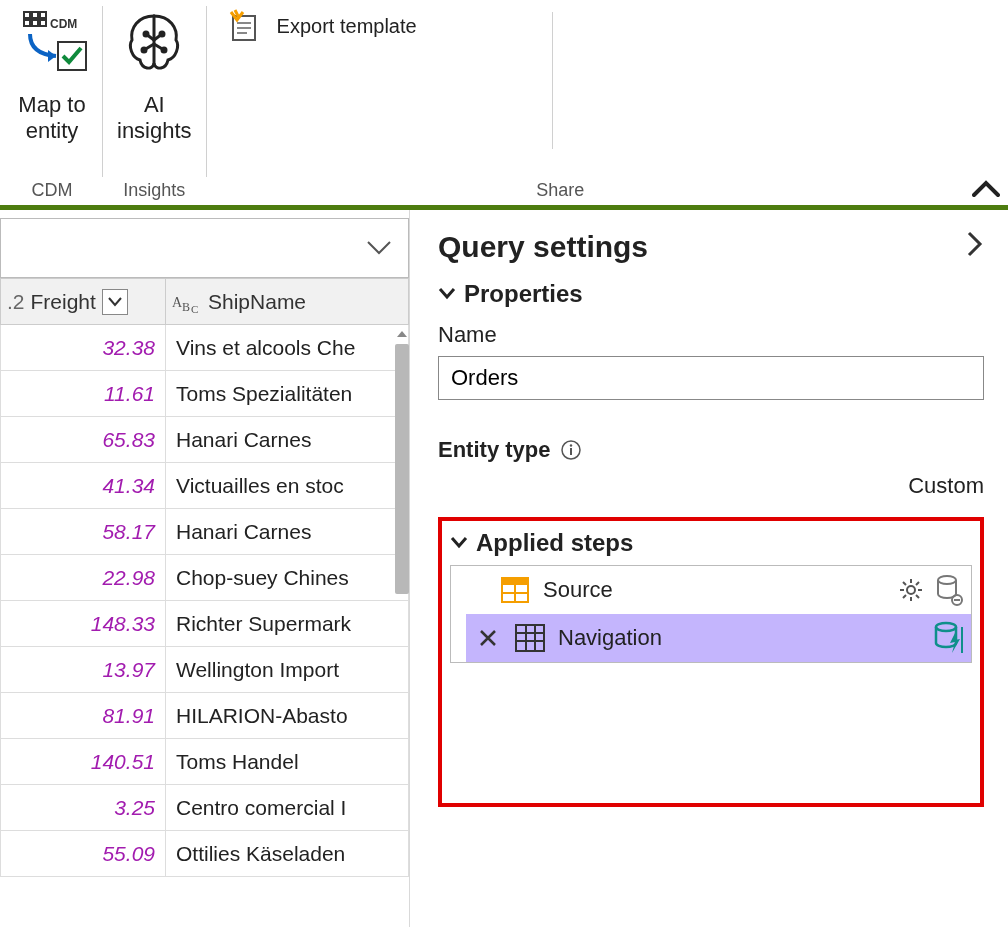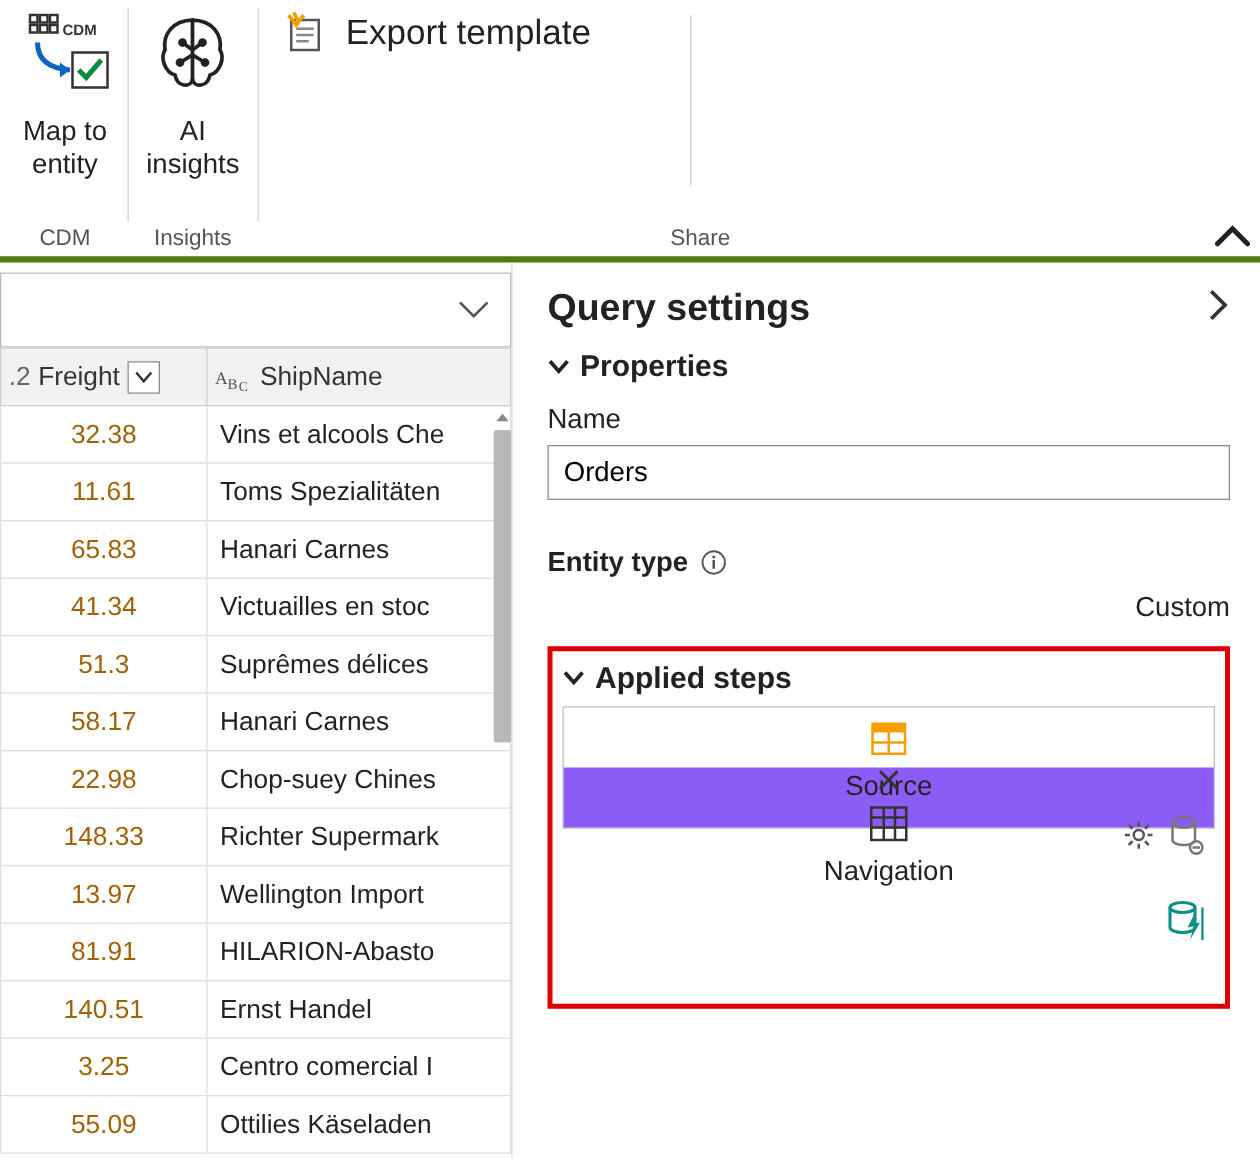--- a/index.html
+++ b/index.html
@@ -25,40 +25,40 @@
   
   .formula-bar { height: 60px; border: 1px solid #bbb; margin: 8px 0 0 0; display:flex; align-items:center; justify-content:flex-end; padding: 0 16px 0 10px; background: #fff; }
 
   
   .data-table { border-collapse: collapse; width: 100%; table-layout: fixed; }
   .tbl-wrap { position: relative; flex:1; overflow:hidden; }
   .data-table th { background: #f1f1f1; border: 1px solid #ccc; height: 46px; font-weight: 400; font-size: 21px; color:#333; padding: 0; }
   .data-table td { border: 1px solid #ddd; height: 46px; font-size: 21px; padding: 0 10px; white-space: nowrap; overflow: hidden; }
   .col-freight { width: 165px; }
   .col-ship { width: auto; }
-  .freight-val { text-align: center; color: #a16207; }
+  .freight-val { text-align: right; font-style: italic; color: #a21caf; }
   .th-inner { display:flex; align-items:center; gap:6px; padding:0 6px; height:100%; }
   .th-filter { width:26px; height:26px; border:1px solid #888; display:flex; align-items:center; justify-content:center; cursor:pointer; background:#fff; }
   .scrollbar-v { position:absolute; top:48px; right:0; width:14px; height:250px; background:#b8b8b8; border-radius:2px; }
   .scroll-arrow { position:absolute; top:50px; right:0; width:14px; height:12px; display:flex; align-items:center; justify-content:center;}
 
   
   .qs-header { display:flex; align-items:flex-start; justify-content:space-between; }
   .qs-title { font-size: 30px; font-weight:600; }
   .section { margin-top: 16px;}
   .section-head { display:flex; align-items:center; gap:8px; font-size:24px; font-weight:600; cursor:pointer;}
   .prop-label { font-size:22px; margin-top:14px; margin-bottom:8px; }
   .name-input { width:100%; font-size:22px; padding:8px 12px; border:1px solid #888; }
   .entity-row { display:flex; align-items:center; gap:10px; margin-top:37px; font-size:22px; font-weight:600;}
   .entity-val { font-size:22px; margin-top:10px;text-align:right; }
 
   .steps-box { border:4px solid #e00000; padding: 8px 8px 140px 8px; margin-top:18px; }
   .steps-list { border:1px solid #bbb; margin: 8px 0 0 0; }
-  .step-row { display:flex; align-items:center; height:48px; padding:0 8px 0 8px; gap:10px; font-size:22px;flex-direction:column; }
-  .step-row.sel { background:#8b5cf6; }
+  .step-row { display:flex; align-items:center; height:48px; padding:0 8px 0 8px; gap:10px; font-size:22px; }
+  .step-row.sel { background:#c4b5fd;margin-left:15px; }
   .step-icon-box { width:36px; height:36px; display:flex; align-items:center; justify-content:center; }
   .step-spacer { width:28px; display:flex; align-items:center; justify-content:center;}
   .step-actions { margin-left:auto; display:flex; gap:10px; align-items:center;}
 
   svg { display:block; }
 </style>
 </head>
 <body>
 
 <div class="app">
@@ -126,21 +126,21 @@
         <span>
           <svg width="36" height="36" viewBox="0 0 36 36">
             <rect x="6" y="8" width="22" height="24" fill="#fff" stroke="#555" stroke-width="2"></rect>
             <rect x="10" y="14" width="14" height="2" fill="#888"></rect>
             <rect x="10" y="19" width="14" height="2" fill="#888"></rect>
             <rect x="10" y="24" width="10" height="2" fill="#888"></rect>
             <path d="M 4 4 L 10 12 L 16 4" stroke="#f59e00" stroke-width="3" fill="none"></path>
             <path d="M 8 2 L 12 10" stroke="#f59e00" stroke-width="3" fill="none"></path>
           </svg>
         </span>
-        <span class="ribbon-btn-label" style="font-size:28px;">Export template</span>
+        <span class="ribbon-btn-label" style="font-size:20px;">Export template</span>
       </div>
       <div class="group-label" style="align-self:center; margin-left:-100px;">Share</div>
     </div>
 
     <div class="ribbon-sep" style="margin-right:auto; position:absolute; left:552px; top:6px; bottom:28px;"></div>
 
     <div class="collapse-caret">
       <svg width="28" height="20" viewBox="0 0 28 20">
           <path d="M 2 16 L 14 4 L 26 16" stroke="#222" stroke-width="4" fill="none" stroke-linecap="round"></path>
         </svg>
@@ -202,24 +202,20 @@
               </tr>
               <tr>
                 <td class="freight-val">65.83</td>
                 <td>Hanari Carnes</td>
               </tr>
               <tr>
                 <td class="freight-val">41.34</td>
                 <td>Victuailles en stoc</td>
               </tr>
               <tr>
-                <td class="freight-val">51.3</td>
-                <td>Suprêmes délices</td>
-              </tr>
-              <tr>
                 <td class="freight-val">58.17</td>
                 <td>Hanari Carnes</td>
               </tr>
               <tr>
                 <td class="freight-val">22.98</td>
                 <td>Chop-suey Chines</td>
               </tr>
               <tr>
                 <td class="freight-val">148.33</td>
                 <td>Richter Supermark</td>
@@ -227,21 +223,21 @@
               <tr>
                 <td class="freight-val">13.97</td>
                 <td>Wellington Import</td>
               </tr>
               <tr>
                 <td class="freight-val">81.91</td>
                 <td>HILARION-Abasto</td>
               </tr>
               <tr>
                 <td class="freight-val">140.51</td>
-                <td>Ernst Handel</td>
+                <td>Toms Handel</td>
               </tr>
               <tr>
                 <td class="freight-val">3.25</td>
                 <td>Centro comercial I</td>
               </tr>
               <tr>
                 <td class="freight-val">55.09</td>
                 <td>Ottilies Käseladen</td>
               </tr>
             </tbody>

